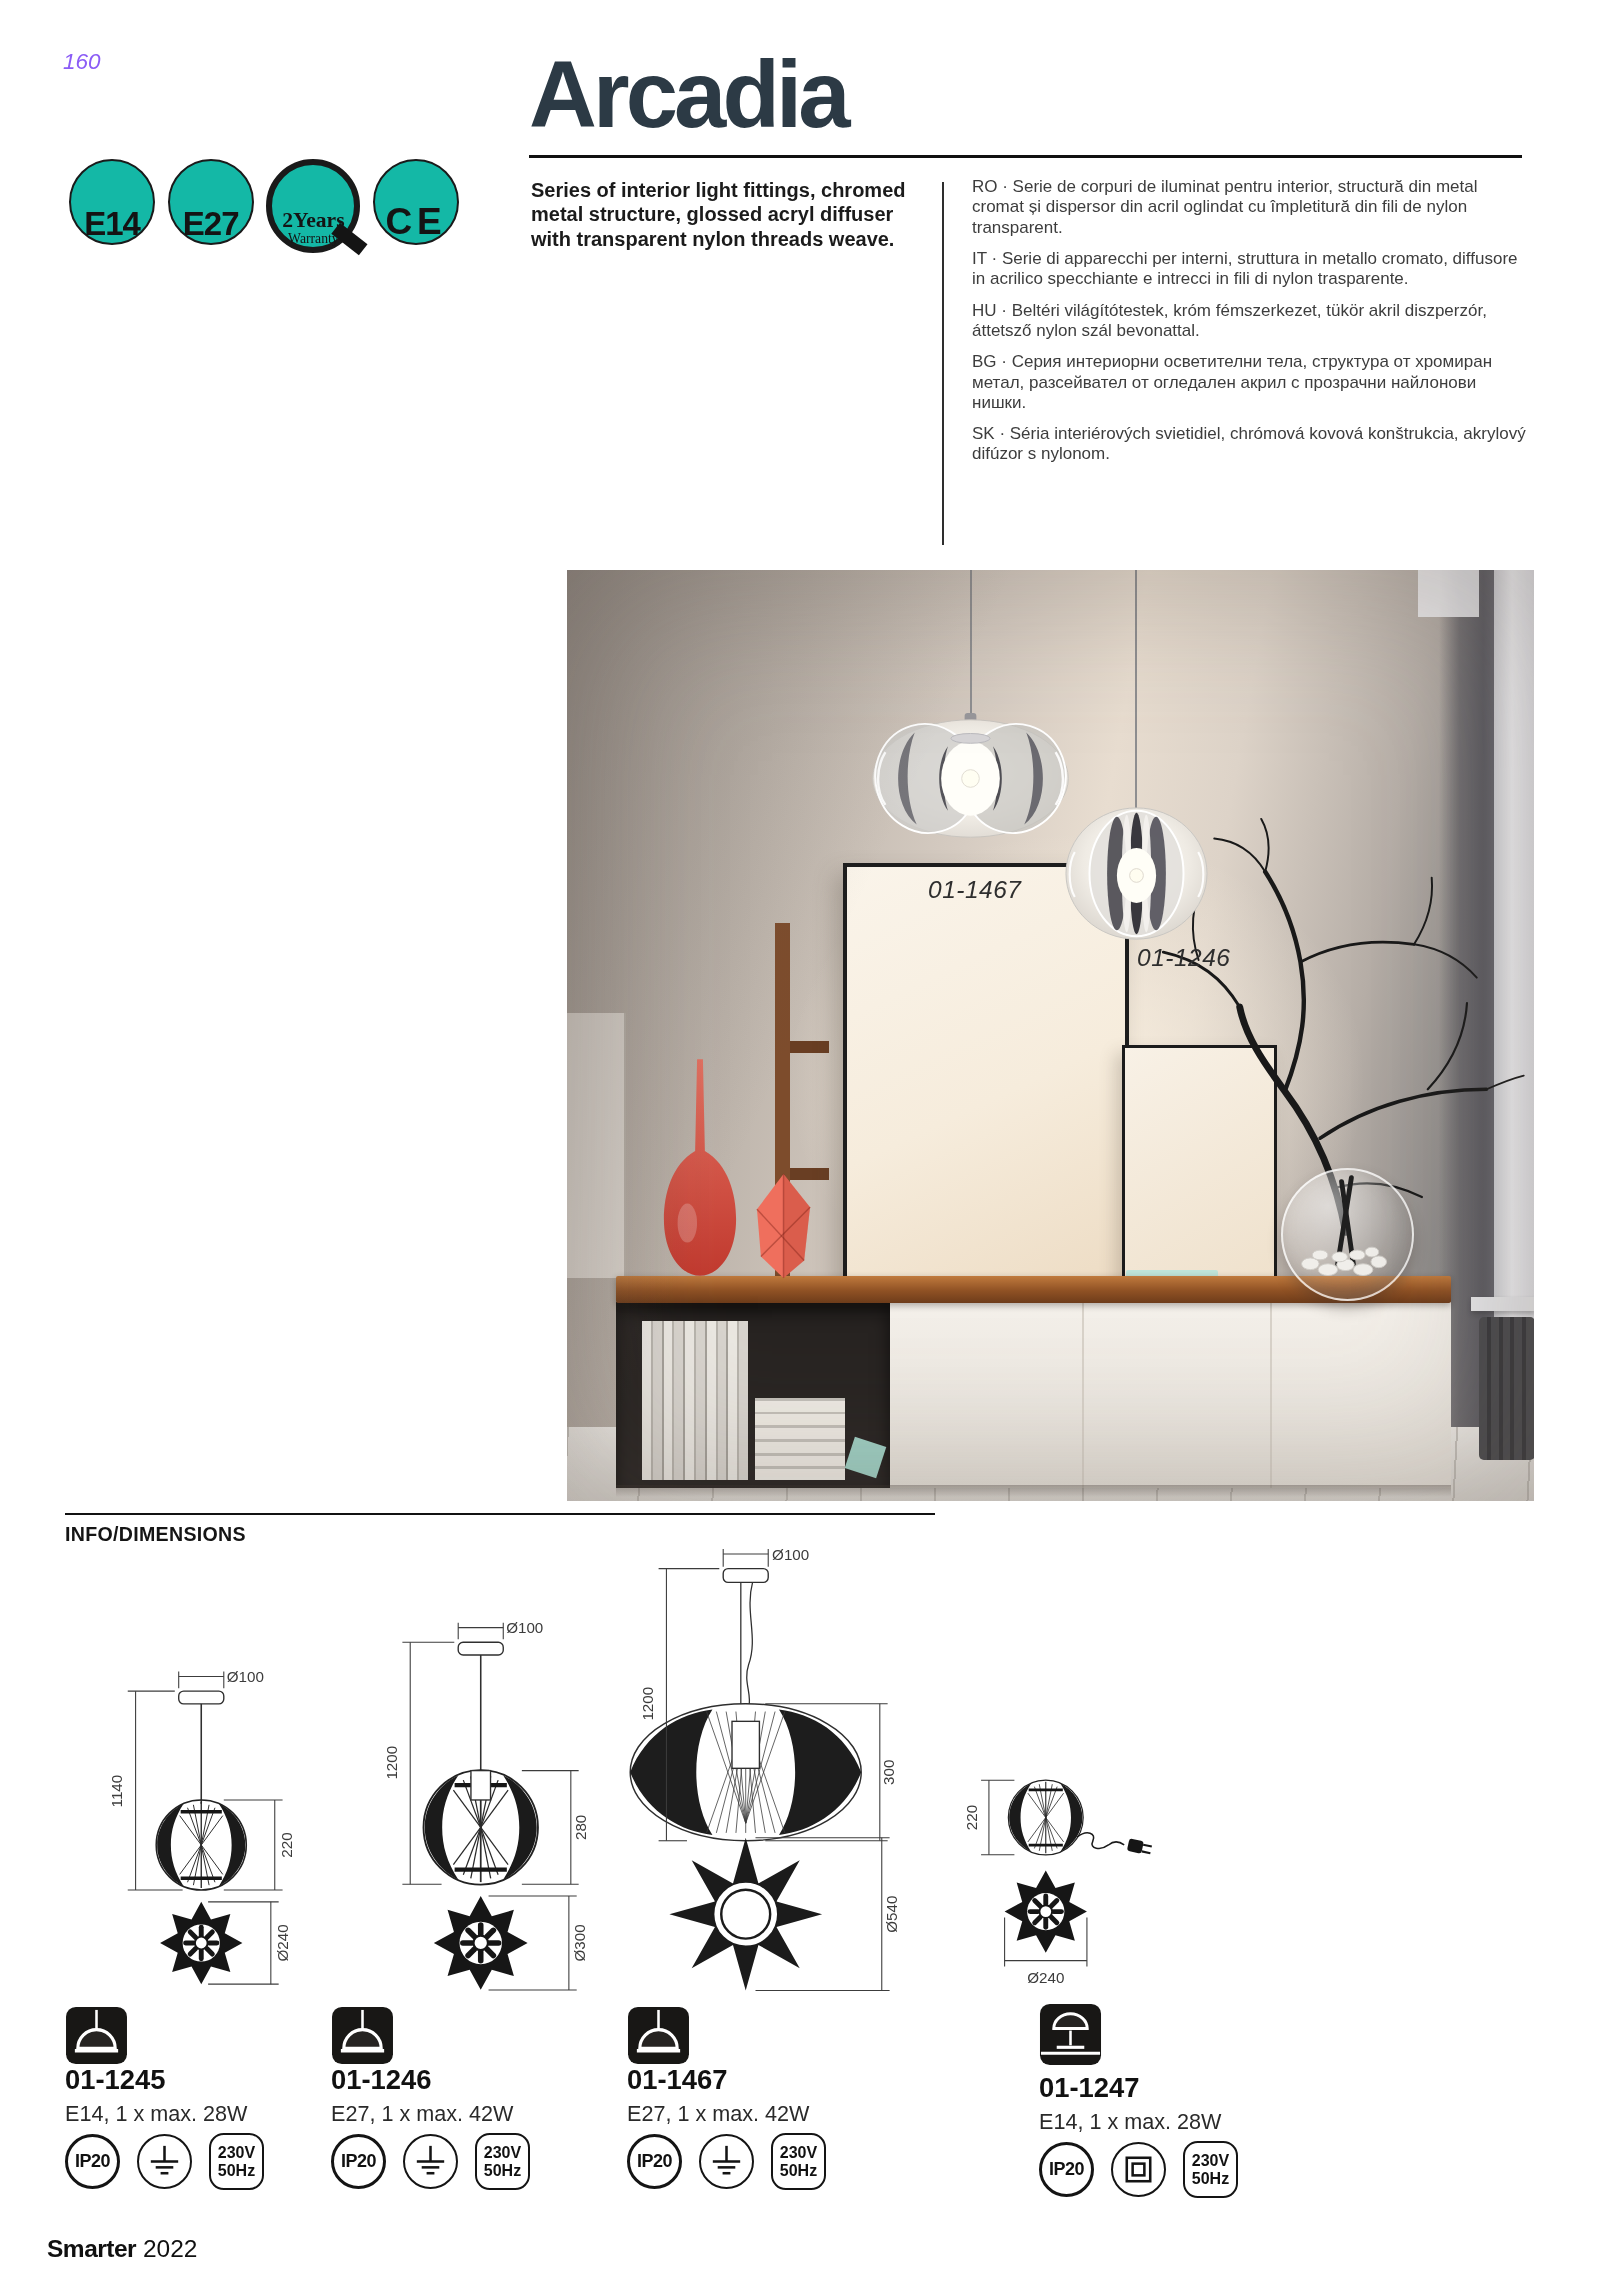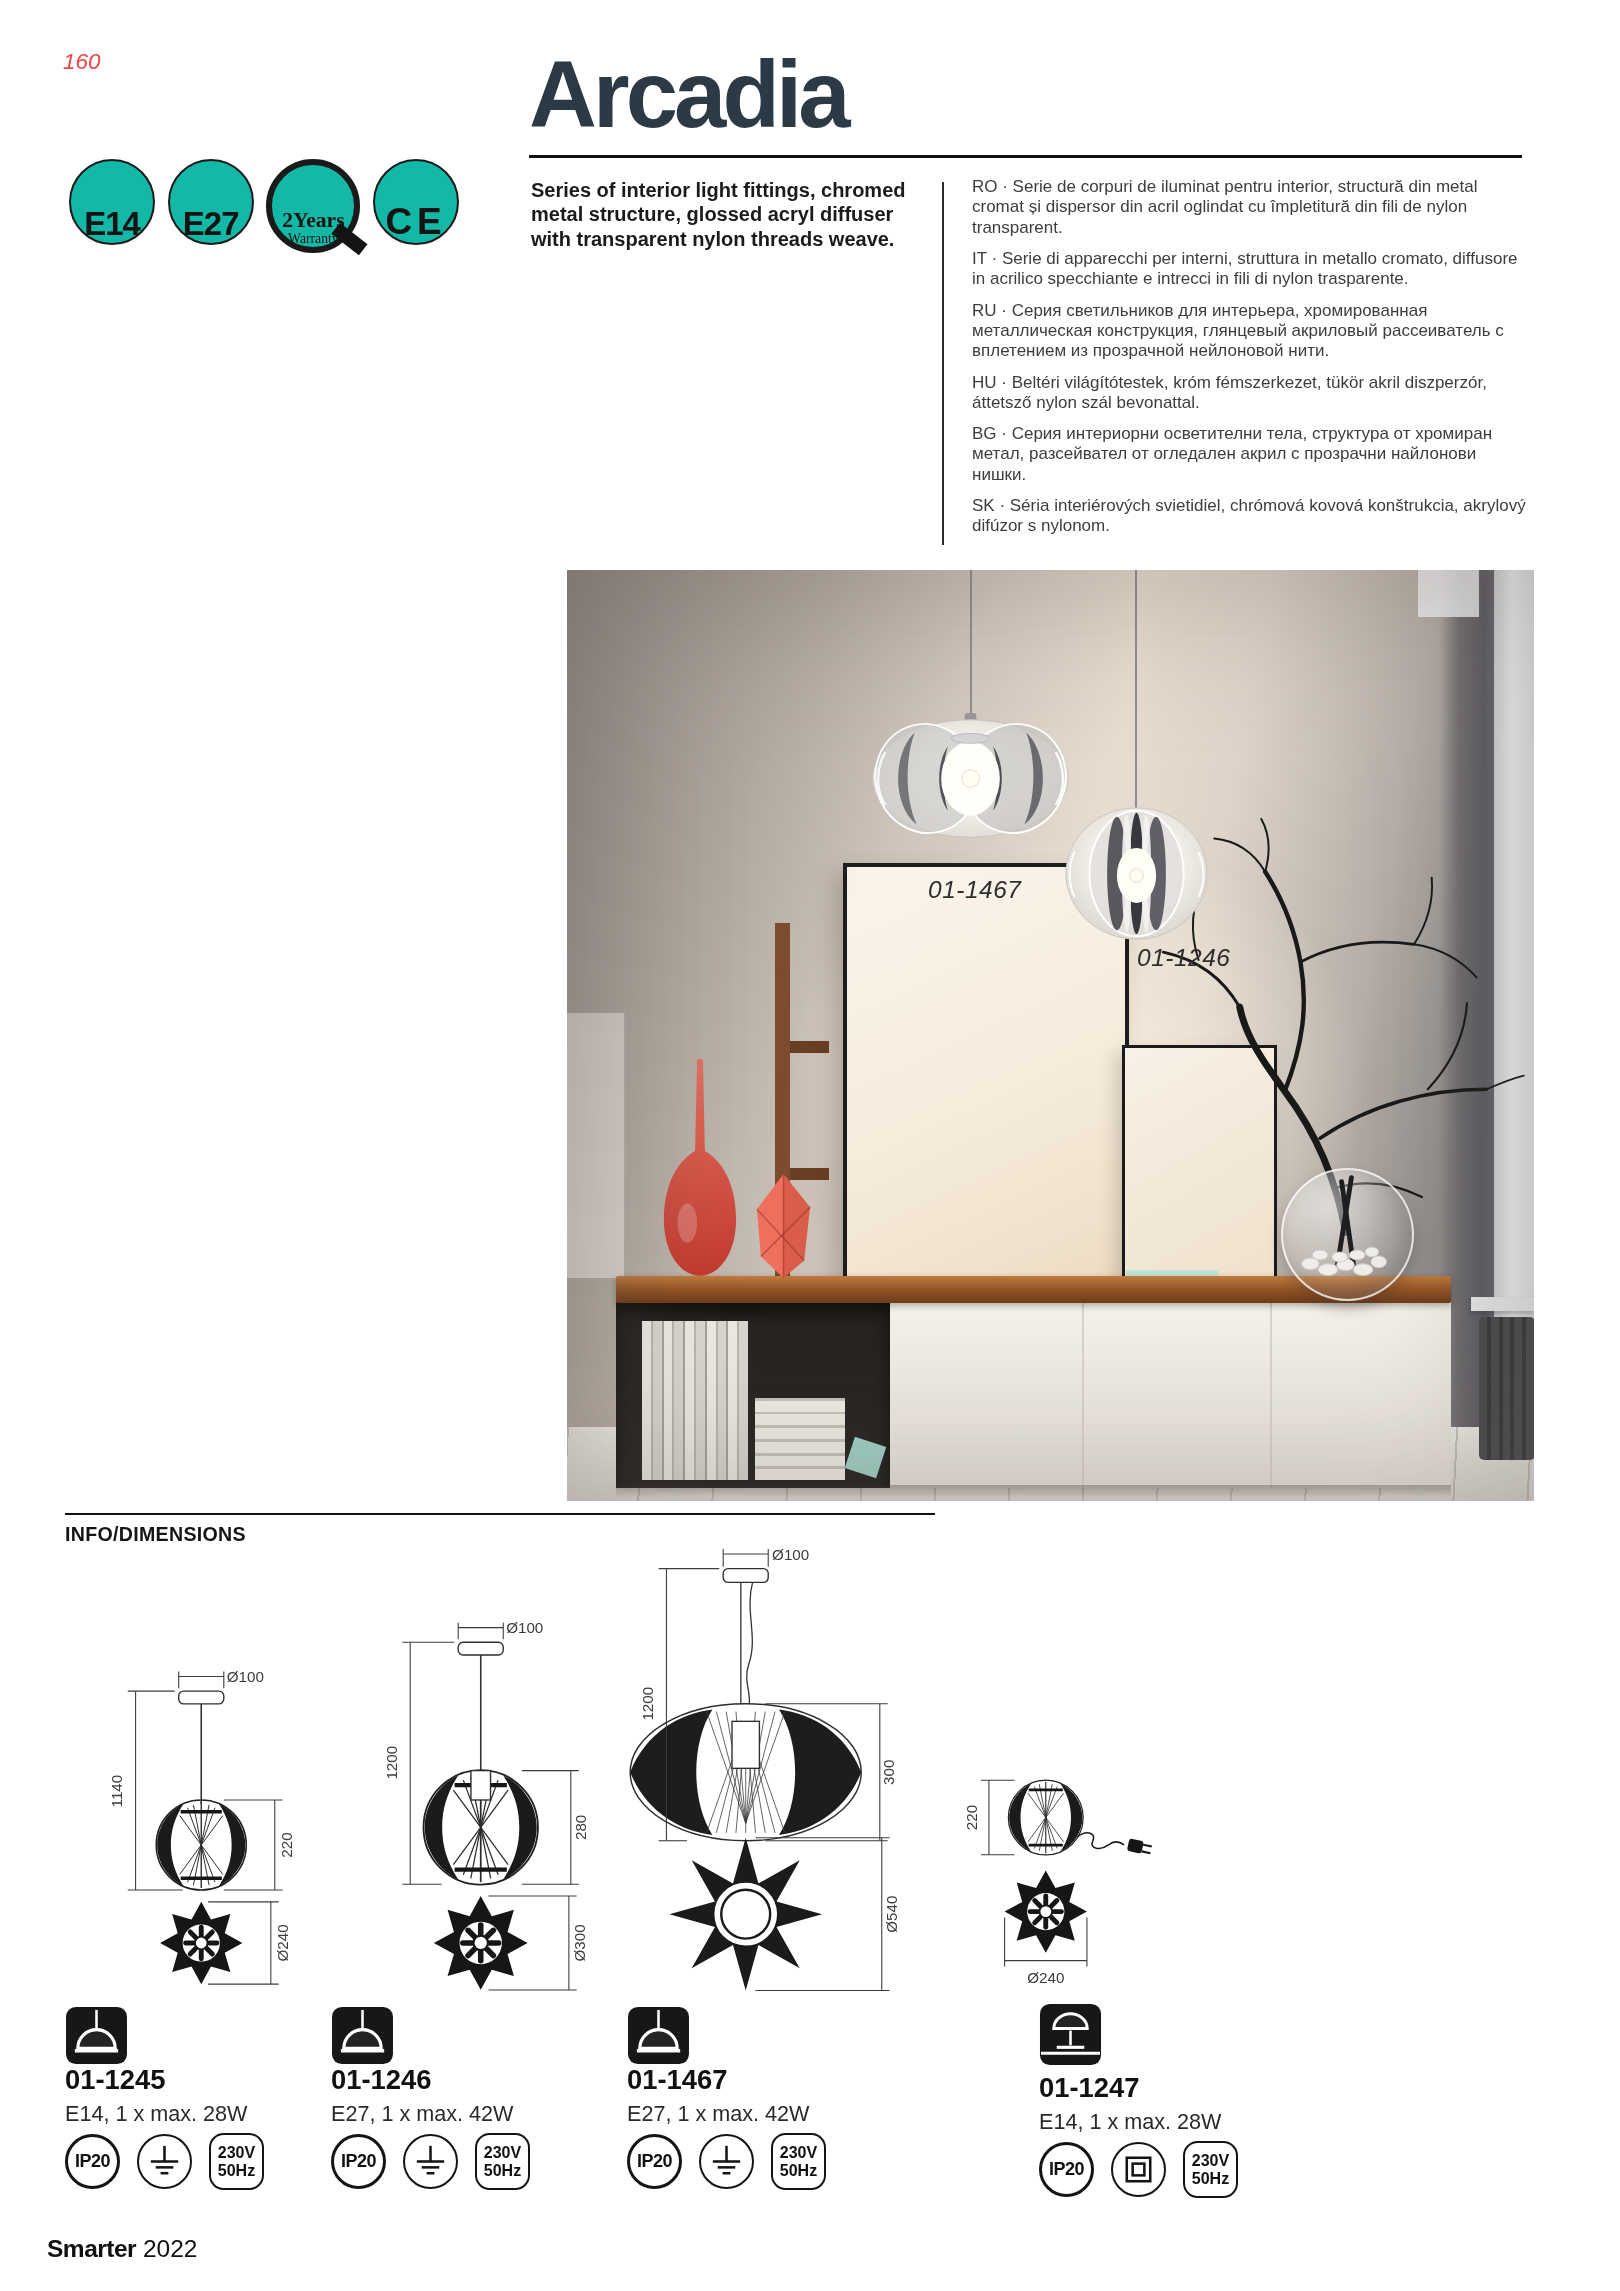--- a/index.html
+++ b/index.html
@@ -1,21 +1,21 @@
 <!DOCTYPE html>
 <html><head>
 <meta charset="utf-8">
 <style>
   html,body{margin:0;padding:0;background:#ffffff;}
   #page{position:relative;width:1620px;height:2292px;background:#fff;
         font-family:"Liberation Sans",sans-serif;color:#111;overflow:hidden;}
   .abs{position:absolute;}
 
   
-  .page-num{left:63px;top:49px;font-size:22.5px;font-style:italic;color:#ef4444;}
+  .page-num{left:63px;top:49px;font-size:22.5px;font-style:italic;color:#8b5cf6;}
   .badges{left:69px;top:159px;display:flex;gap:12.7px;}
   .badge{width:82px;height:82px;border:2.5px solid #1a1a1a;border-radius:50%;
          display:flex;flex-direction:column;align-items:center;justify-content:flex-end;
          background:#14b8a6;position:relative;}
   .badge .big{font-weight:bold;font-size:33px;letter-spacing:-1px;color:#141414;}
   .badge.warranty{border-width:6.9px;font-family:"Liberation Serif",serif;}
   .badge.warranty .l1{font-weight:bold;font-size:21.6px;line-height:1;color:#141414;}
   .badge.warranty .l2{font-size:13.7px;line-height:1.15;color:#141414;}
   .q-tail{position:absolute;right:-12.7px;bottom:1px;width:35px;height:13.7px;background:#141414;
           transform:rotate(38deg);}
@@ -207,21 +207,20 @@
 
   <div class="abs title">Arcadia</div>
   <div class="abs title-rule"></div>
 
   <div class="abs desc-en">Series of interior light fittings, chromed metal structure, glossed acryl diffuser with transparent nylon threads weave.</div>
 
   <div class="abs col-divider"></div>
   <div class="abs translations">
     <p>RO · Serie de corpuri de iluminat pentru interior, structură din metal cromat și dispersor din acril oglindat cu împletitură din fili de nylon transparent.</p>
     <p>IT · Serie di apparecchi per interni, struttura in metallo cromato, diffusore in acrilico specchiante e intrecci in fili di nylon trasparente.</p>
-    <p>RU · Серия светильников для интерьера, хромированная металлическая конструкция, глянцевый акриловый рассеиватель с вплетением из прозрачной нейлоновой нити.</p>
     <p>HU · Beltéri világítótestek, króm fémszerkezet, tükör akril diszperzór, áttetsző nylon szál bevonattal.</p>
     <p>BG · Серия интериорни осветителни тела, структура от хромиран метал, разсейвател от огледален акрил с прозрачни найлонови нишки.</p>
     <p>SK · Séria interiérových svietidiel, chrómová kovová konštrukcia, akrylový difúzor s nylonom.</p>
   </div>
 
   <div class="abs photo">
     <div class="abs ph-wall"></div>
     <div class="abs ph-glow"></div>
     <div class="abs ph-darkband"></div>
     <div class="abs ph-window"></div>

